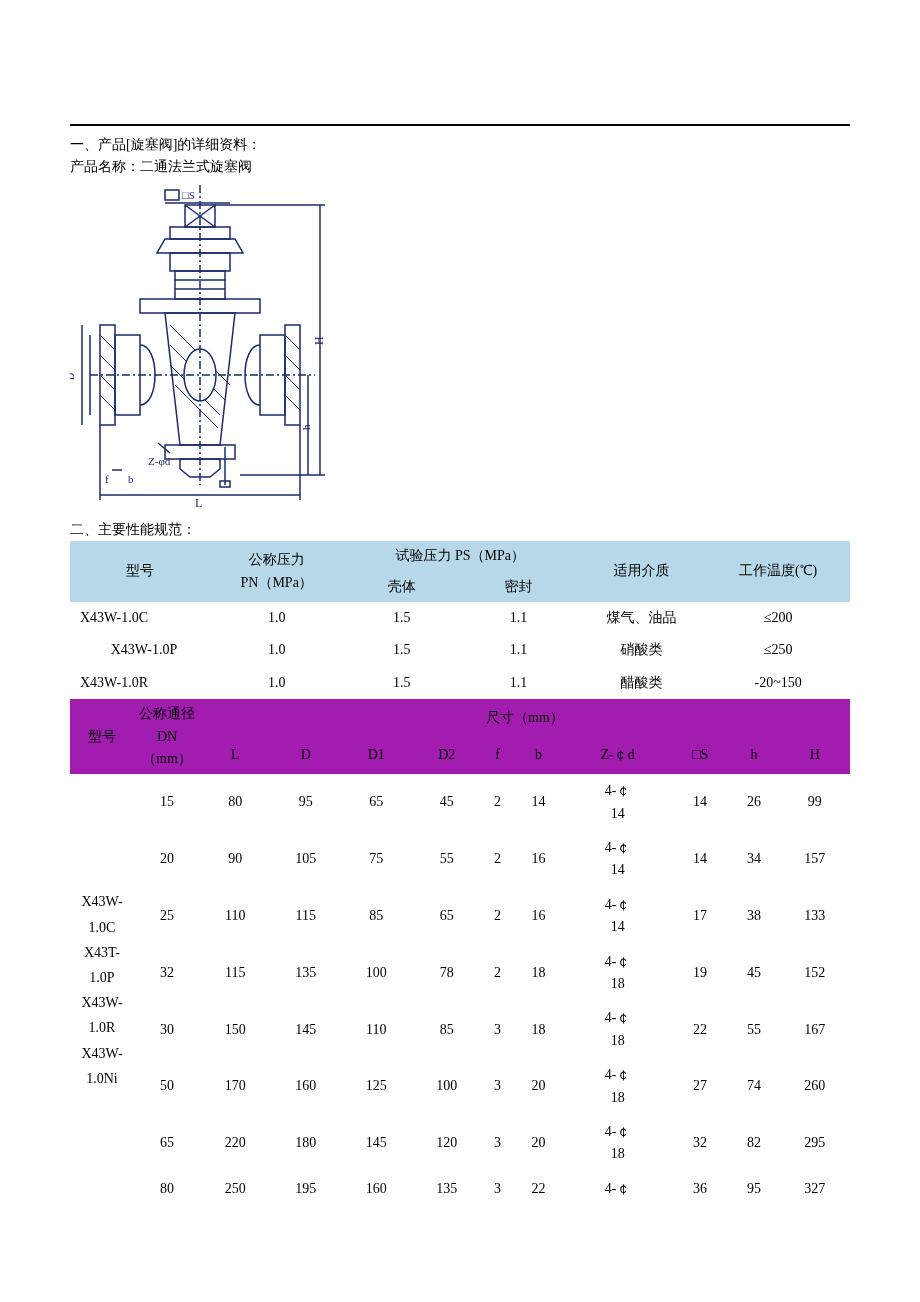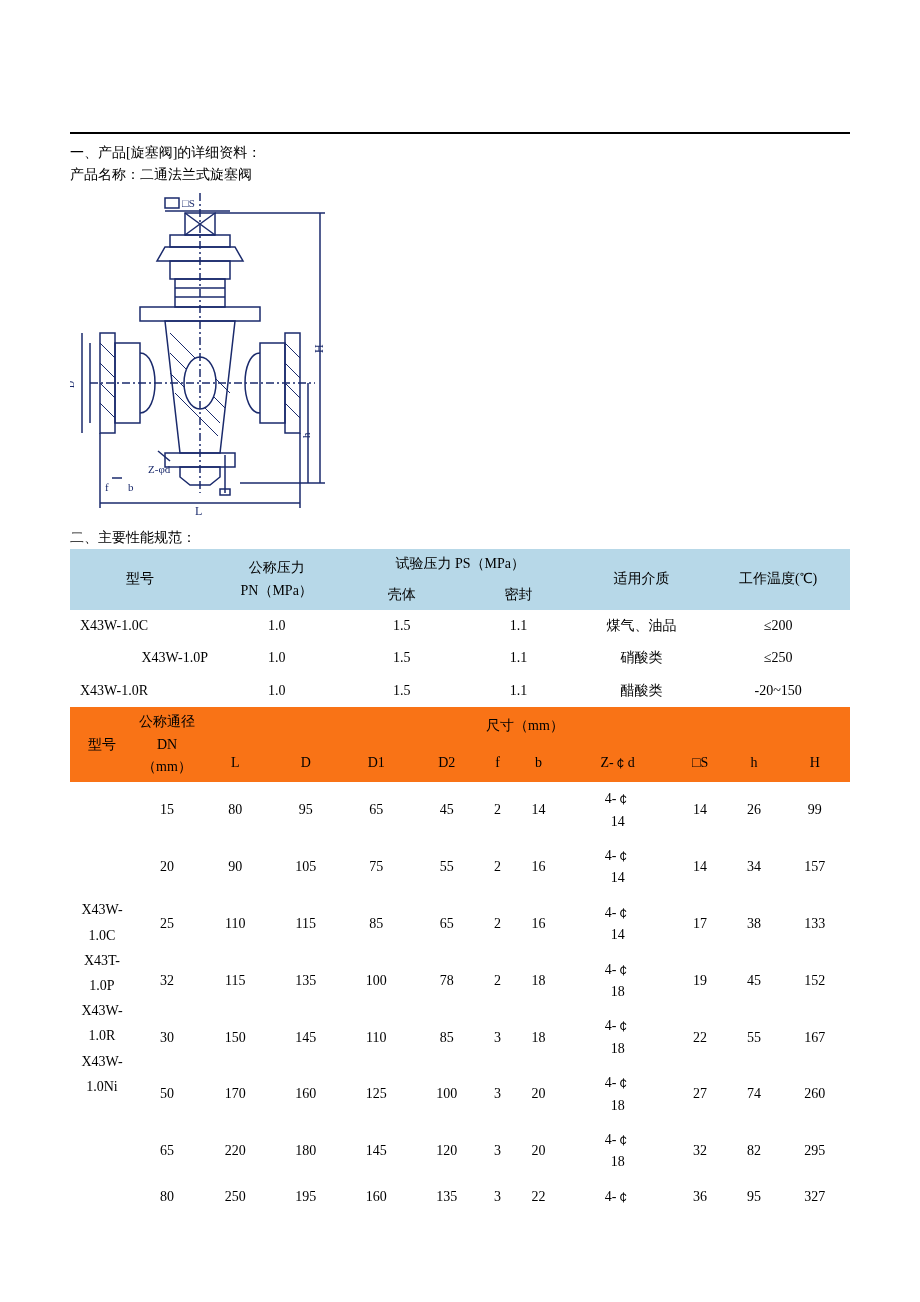--- a/index.html
+++ b/index.html
@@ -1,25 +1,25 @@
 <!DOCTYPE html>
 <html><head>
 <meta charset="utf-8">
 <style>
 body{margin:0;padding:0;background:#fff;font-family:"SimSun","宋体",serif;font-size:14px;color:#000;line-height:1.6}
-.page{width:780px;margin:12px auto;padding:120px 70px 40px}
+.page{width:780px;margin:4px auto;padding:120px 70px 40px}
 .hr-top{border-top:2px solid #000;margin-bottom:8px}
 .diagram{width:260px;height:330px;margin:6px 0 4px}
 .diagram svg{width:100%;height:100%}
 .section-title{font-weight:normal;margin-top:4px}
 table{border-collapse:collapse;width:100%;font-size:14px;text-align:center}
 th,td{padding:4px 2px;font-weight:normal}
 .t1 th{background:#b7d8e8}
 .t1 td{padding:5px 2px}
-.t2 th{background:#f97316}
+.t2 th{background:#a21caf}
 .t2 td{padding:6px 2px}
 .t2 .model-cell{line-height:1.8}
 </style>
 </head>
 <body>
 
 <div class="page">
   <div class="hr-top"></div>
 
   <div>一、产品[旋塞阀]的详细资料：</div>
@@ -133,21 +133,21 @@
       <tbody id="t1-body">
         <tr>
           <td style="text-align: left; padding-left: 10px;">X43W-1.0C</td>
           <td>1.0</td>
           <td>1.5</td>
           <td>1.1</td>
           <td>煤气、油品</td>
           <td>≤200</td>
         </tr>
         <tr>
-          <td style="text-align: right; padding-left: 10px;">X43W-1.0P</td>
+          <td style="text-align: center; padding-left: 10px;">X43W-1.0P</td>
           <td>1.0</td>
           <td>1.5</td>
           <td>1.1</td>
           <td>硝酸类</td>
           <td>≤250</td>
         </tr>
         <tr>
           <td style="text-align: left; padding-left: 10px;">X43W-1.0R</td>
           <td>1.0</td>
           <td>1.5</td>

